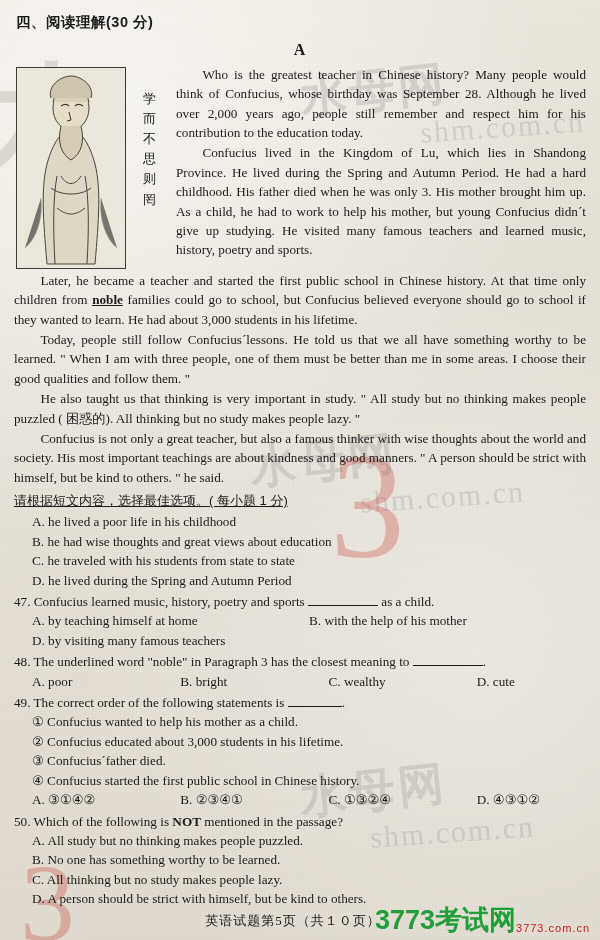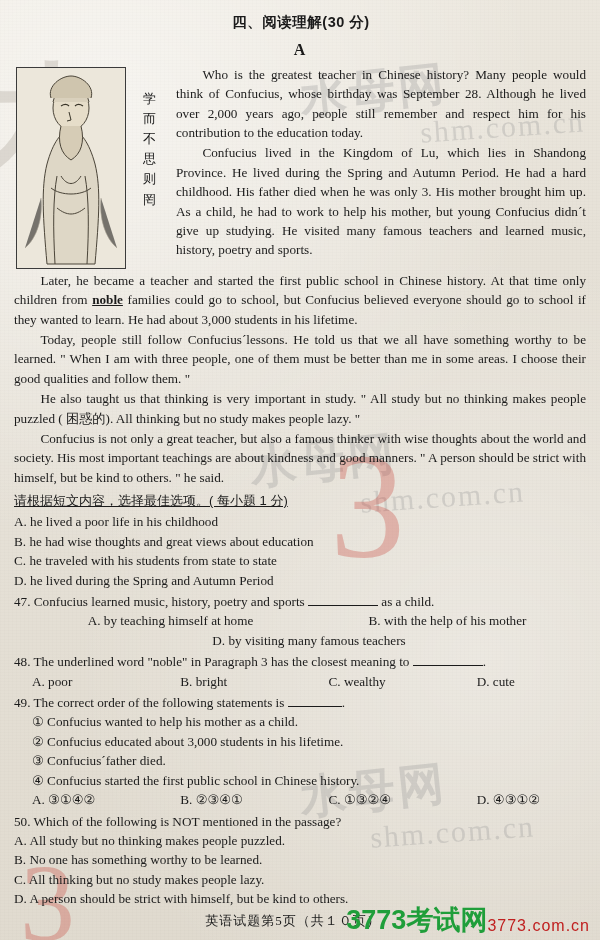--- a/index.html
+++ b/index.html
@@ -62,21 +62,20 @@
     padding: 10px 14px 0 14px;
     font-size: 13.2px;
     line-height: 1.47;
   }
   .sec-title {
     font-family: "Liberation Sans", sans-serif;
     font-weight: bold;
     font-size: 14.5px;
     letter-spacing: 0.5px;
     margin: 2px 0 5px 2px;
-    text-align: center;
   }
   .letter-A {
     text-align: center;
     font-weight: bold;
     font-size: 16px;
     font-family: "Liberation Serif", serif;
     margin: 0 0 3px 0;
     letter-spacing: 1px;
   }
   .topblock {
@@ -131,35 +130,35 @@
   .instr {
     margin: 4px 0 2px 0;
     font-family: "Liberation Sans", sans-serif;
     font-size: 13px;
     text-decoration: underline;
   }
   .q {
     margin: 2px 0 0 0;
   }
   .q-line { text-indent: 0; }
-  .opts-stack { }
+  .opts-stack { margin-left: 18px; }
   .opt { margin: 0; }
   .opts-2col {
     margin-left: 18px;
     display: flex;
   }
-  .opts-2col > div { flex: 1 1 50%; text-align: center; }
+  .opts-2col > div { flex: 1 1 50%; }
   .opts-4col {
     margin-left: 18px;
     display: flex;
     gap: 39px;
   }
   .opts-4col > div { flex: 1 1 25%; }
   .nums { margin-left: 18px; }
-  .bold { font-weight: normal; margin-top: 21px; }
+  .bold { font-weight: bold; margin-top: 21px; }
   .footer {
     position: absolute;
     bottom: 10px;
     left: 0;
     right: 14px;
     text-align: center;
     font-size: 13px;
     z-index: 4;
     letter-spacing: 1px;
   }
@@ -174,21 +173,21 @@
   }
   .brand-main {
     font-family: "Liberation Sans", sans-serif;
     font-weight: bold;
     font-size: 27px;
     color: #1f9e3a;
     letter-spacing: 0px;
   }
   .brand-sub {
     font-family: "Liberation Sans", sans-serif;
-    font-size: 16px;
+    font-size: 11px;
     color: #c02020;
     margin-top: 2px;
     letter-spacing: 1px;
   }
   .redmark {
     position: absolute;
     color: rgba(200,60,50,0.30);
     font-size: 150px;
     font-family: "Liberation Serif", serif;
     pointer-events: none;

